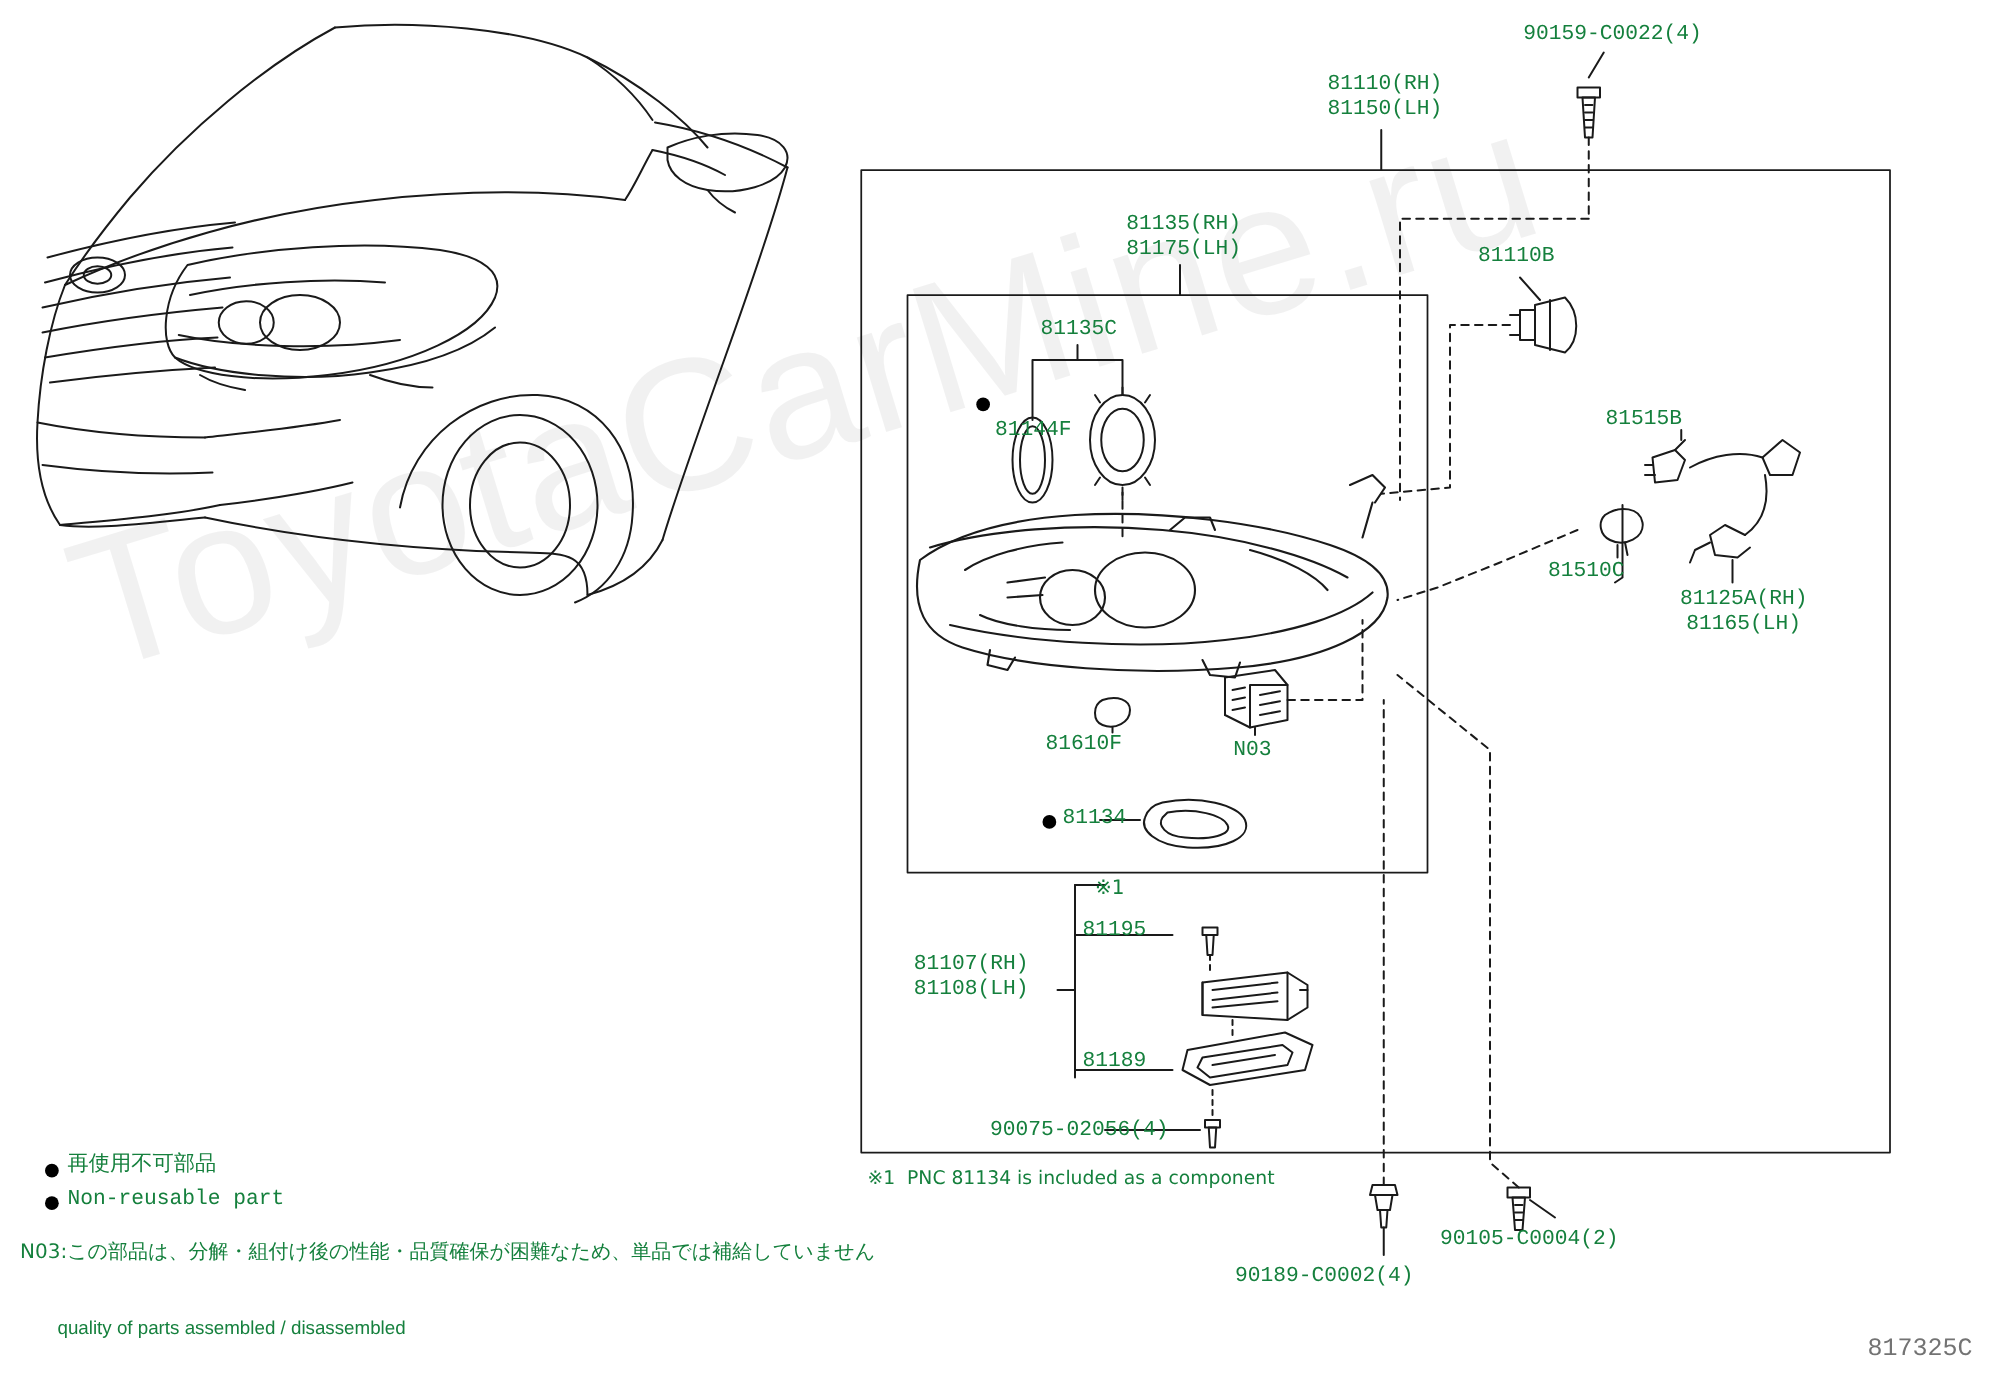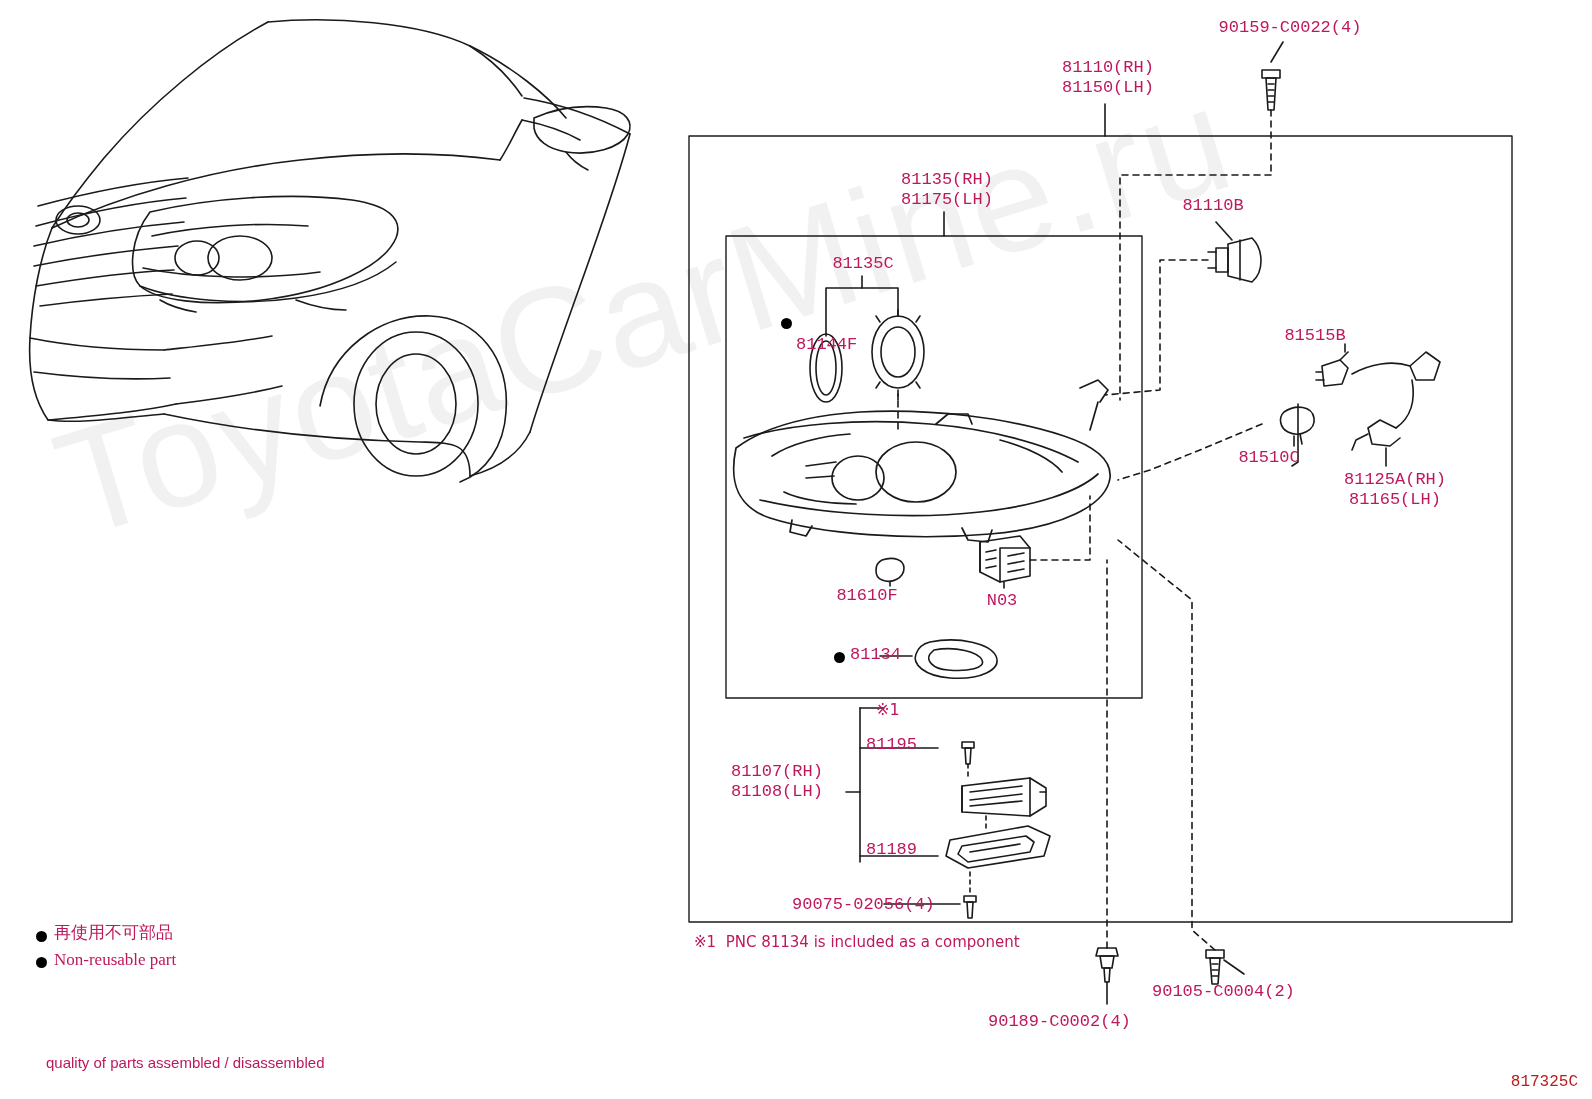--- a/index.html
+++ b/index.html
@@ -19,27 +19,27 @@
     position: absolute;
     left: 0; top: 0;
     width: 1592px;
     height: 1099px;
   }
   .lbl {
     position: absolute;
     font-family: "Liberation Mono", monospace;
     font-size: 17px;
     line-height: 20px;
-    color: #be185d;
+    color: #15803d;
     white-space: pre;
     letter-spacing: 0px;
   }
   .lbl.small { font-size: 15px; }
   .lbl.jp { font-family: "DejaVu Sans", sans-serif; font-size: 16px; }
-  .lbl.legend { font-family: Liberation Serif, serif; font-size: 17px; }
+  .lbl.legend { font-family: Liberation Mono, monospace; font-size: 17px; }
   .lbl.note { font-family: "Liberation Sans", sans-serif; font-size: 15px; line-height: 19px;}
   .ctr { text-align: center; }
   .dot {
     position: absolute;
     width: 11px; height: 11px;
     border-radius: 50%;
     background: #000;
   }
   .wm {
     position: absolute;
@@ -59,22 +59,22 @@
     position: absolute;
     left: 0; top: 0;
     width: 1592px;
     height: 1099px;
   }
   .code {
     position: absolute;
     right: 14px;
     bottom: 8px;
     font-family: "Liberation Mono", monospace;
-    font-size: 16px;
-    color: #b91c1c;
+    font-size: 20px;
+    color: #737373;
   }
 </style>
 </head>
 <body>
 
 <div id="stage">
 
   <div class="wm">ToyotaCarMine.ru</div>
 
   <svg class="diagram" viewBox="0 0 1592 1099" xmlns="http://www.w3.org/2000/svg">
@@ -314,17 +314,18 @@
   <div class="lbl" style="left:1152px; top:982px;">90105-C0004(2)</div>
   <div class="lbl" style="left:988px; top:1012px;">90189-C0002(4)</div>
 
   <div class="lbl small" style="left:694px; top:932px; font-family:'DejaVu Sans', sans-serif;">※1  PNC 81134 is included as a component</div>
 
   <div class="dot" style="left:36px; top:931px;"></div>
   <div class="lbl legend jp" style="left:54px; top:923px;">再使用不可部品</div>
   <div class="dot" style="left:36px; top:957px;"></div>
   <div class="lbl legend" style="left:54px; top:950px;">Non-reusable part</div>
 
+  <div class="lbl note jp" style="left:16px; top:991px; font-family:'DejaVu Sans', sans-serif; font-size:16px;">N03:この部品は、分解・組付け後の性能・品質確保が困難なため、単品では補給していません</div>
   <div class="lbl note" style="left:46px; top:1042px;margin-top:11px;">quality of parts assembled / disassembled</div>
 
   <div class="code">817325C</div>
 
 </div>
 
 </body></html>

